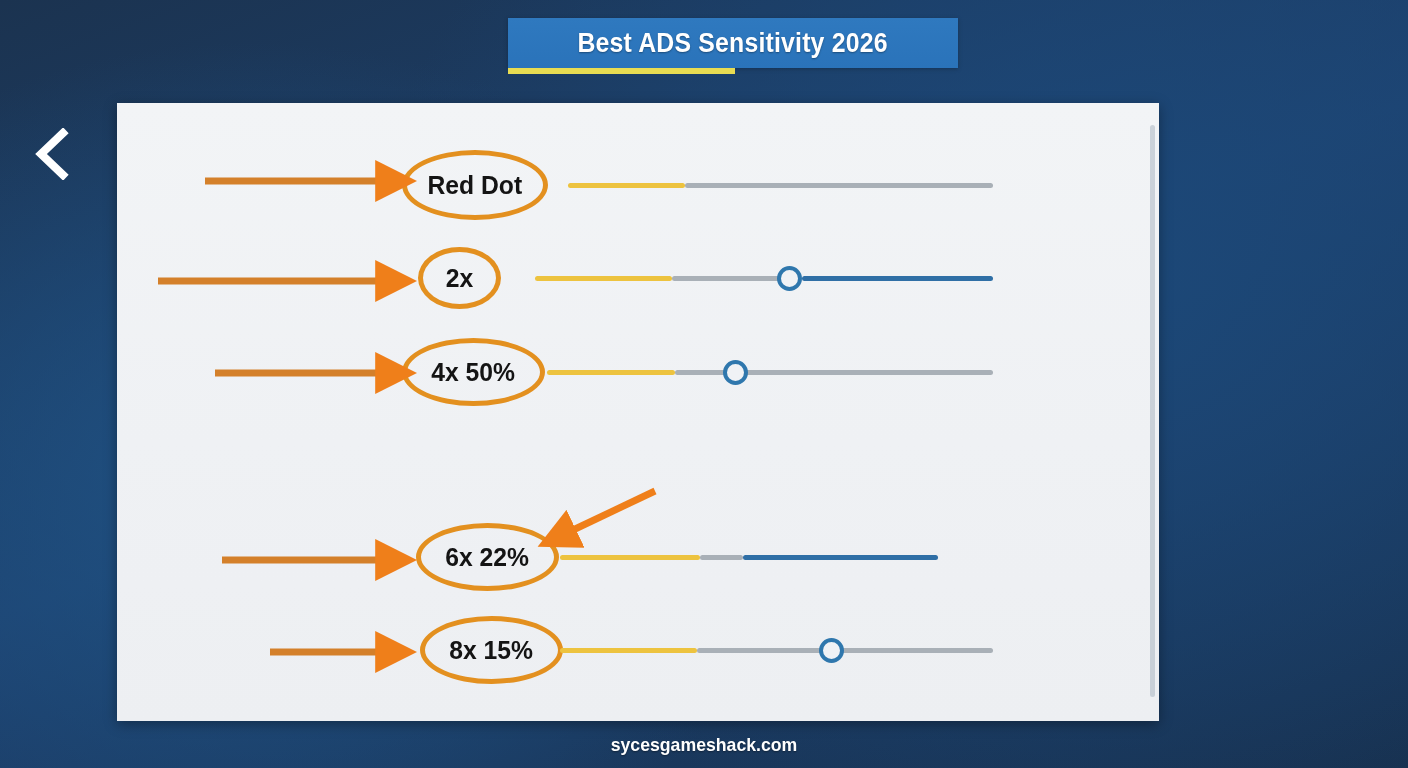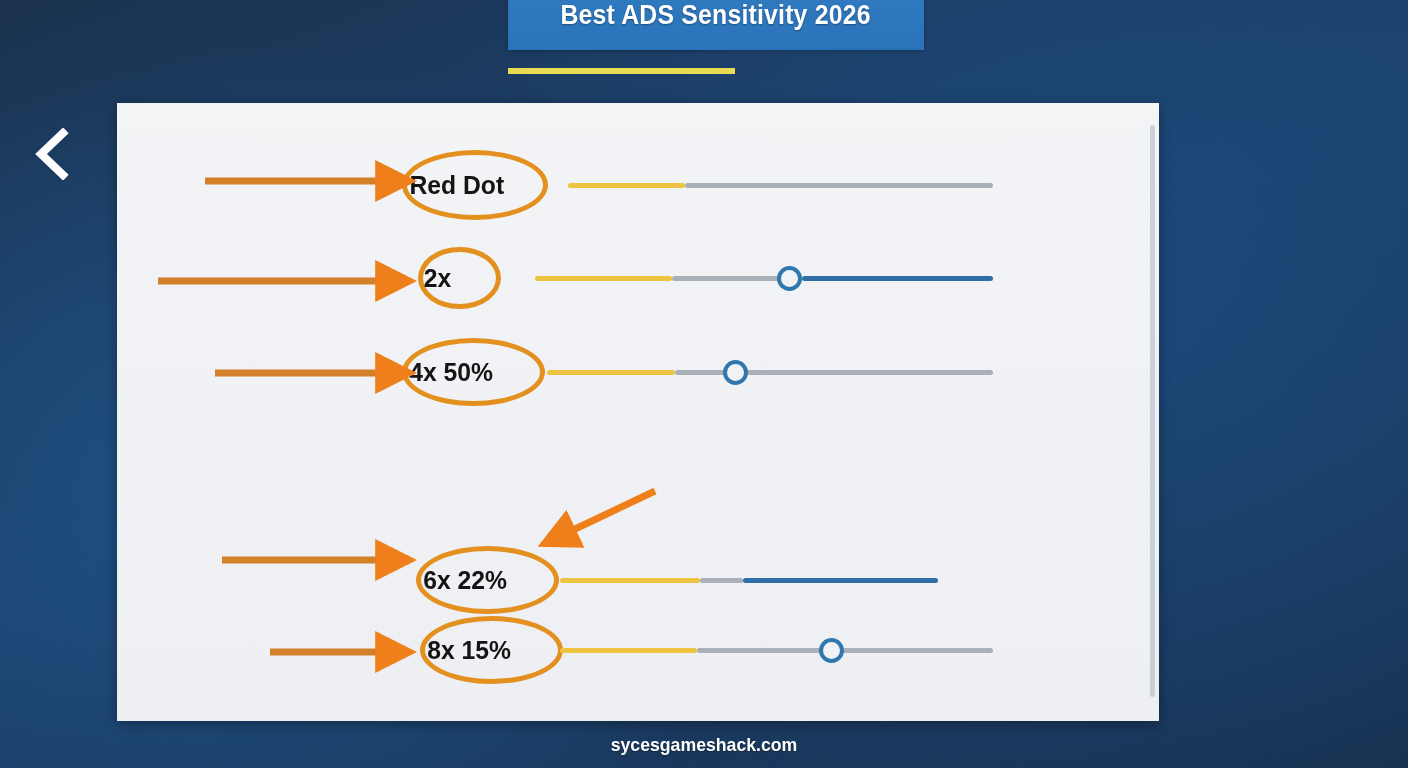--- a/index.html
+++ b/index.html
@@ -17,24 +17,24 @@
     position: absolute; inset: 0;
     background:
       radial-gradient(ellipse 900px 700px at 18% 62%, #1f5182 0%, rgba(31,81,130,0) 62%),
       radial-gradient(ellipse 1100px 900px at 78% 36%, #1c4878 0%, rgba(28,72,120,0) 66%),
       linear-gradient(160deg, #1b3350 0%, #1d4270 48%, #17304e 100%);
   }
 
   
   .title-banner {
     position: absolute;
-    left: 508px; top: 0;
-    width: 416px; height: 50px;
+    left: 508px; top: 18px;
+    width: 450px; height: 50px;
     background: linear-gradient(180deg,#2f79bf 0%, #2a73ba 100%);
-    display: flex; align-items: flex-start; justify-content: center;
+    display: flex; align-items: center; justify-content: center;
     box-shadow: 0 1px 4px rgba(0,0,0,.25);
   }
   .title-text {
     color: #ffffff;
     font-size: 27px;
     font-weight: bold;
     letter-spacing: .2px;
     font-family: "Liberation Sans Narrow", "Liberation Sans", sans-serif;
     transform: scaleX(.92);
     text-shadow: 0 1px 2px rgba(0,0,0,.35);
@@ -121,21 +121,21 @@
   .row {
     position: absolute;
     left: 0;
     width: 100%;
     height: 62px;
   }
   .ellipse {
     position: absolute;
     border: 5px solid #e3901f;
     border-radius: 50%;
-    display: flex; align-items: center; justify-content: flex-start;
+    display: flex; align-items: center; justify-content: center;
     background: transparent;
   }
   .ellipse span {
     color: #141414;
     font-weight: bold;
     font-size: 26px;
     font-family: "Liberation Sans Narrow", "Liberation Sans", sans-serif;
     transform: scaleX(.95);
     white-space: nowrap;
   }
@@ -230,21 +230,21 @@
       </div>
       <div class="slider" style="left:430px; top:16px; width:446px;">
         <div class="seg yellow" style="left:0; width:128px;"></div>
         <div class="seg gray" style="left:128px; width:318px;"></div>
         <div class="thumb" style="left:176px;"></div>
       </div>
 
     </div>
 
 
-    <div class="row" style="top:446px;text-decoration:underline;">
+    <div class="row" style="top:423px;text-decoration:underline;">
       <div class="ellipse" style="left:299px; top:-3px; width:143px; height:68px;">
         <span>6x 22%</span>
       </div>
       <div class="slider" style="left:443px; top:16px; width:433px;">
         <div class="seg yellow" style="left:0; width:140px;"></div>
         <div class="seg gray" style="left:140px; width:43px;"></div>
         <div class="seg blue" style="left:183px; width:195px;"></div>
 
       </div>
 

